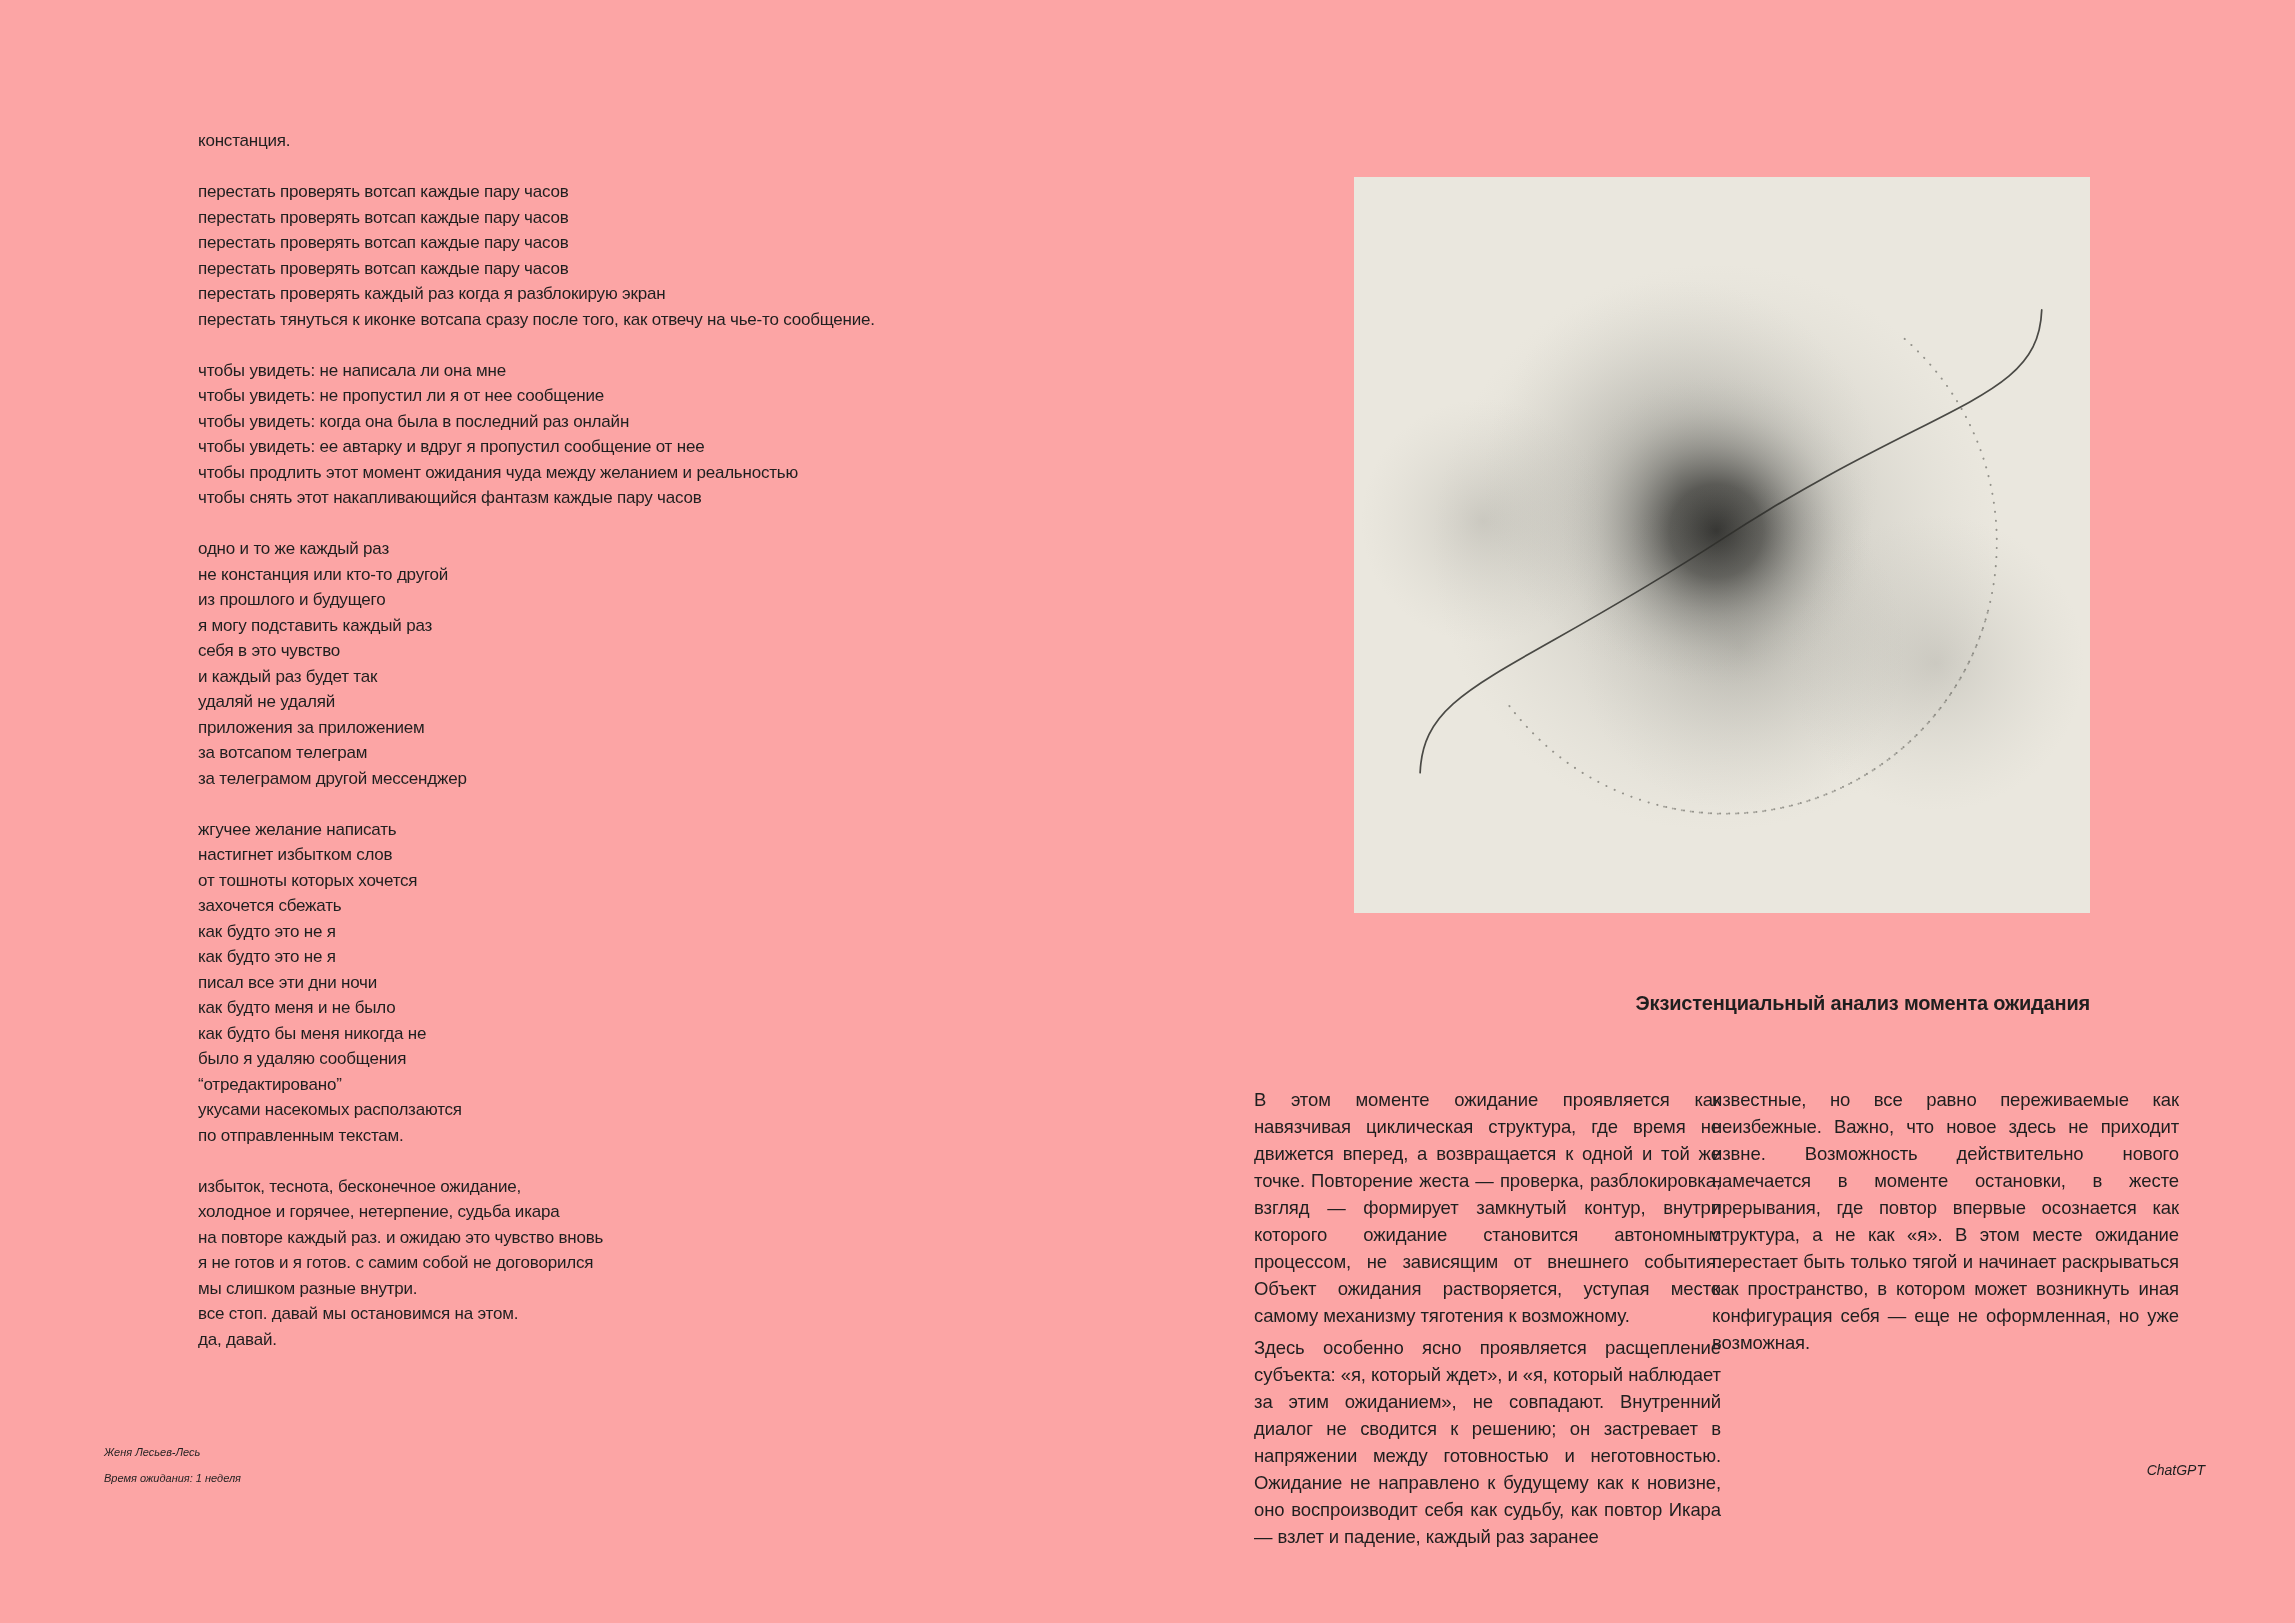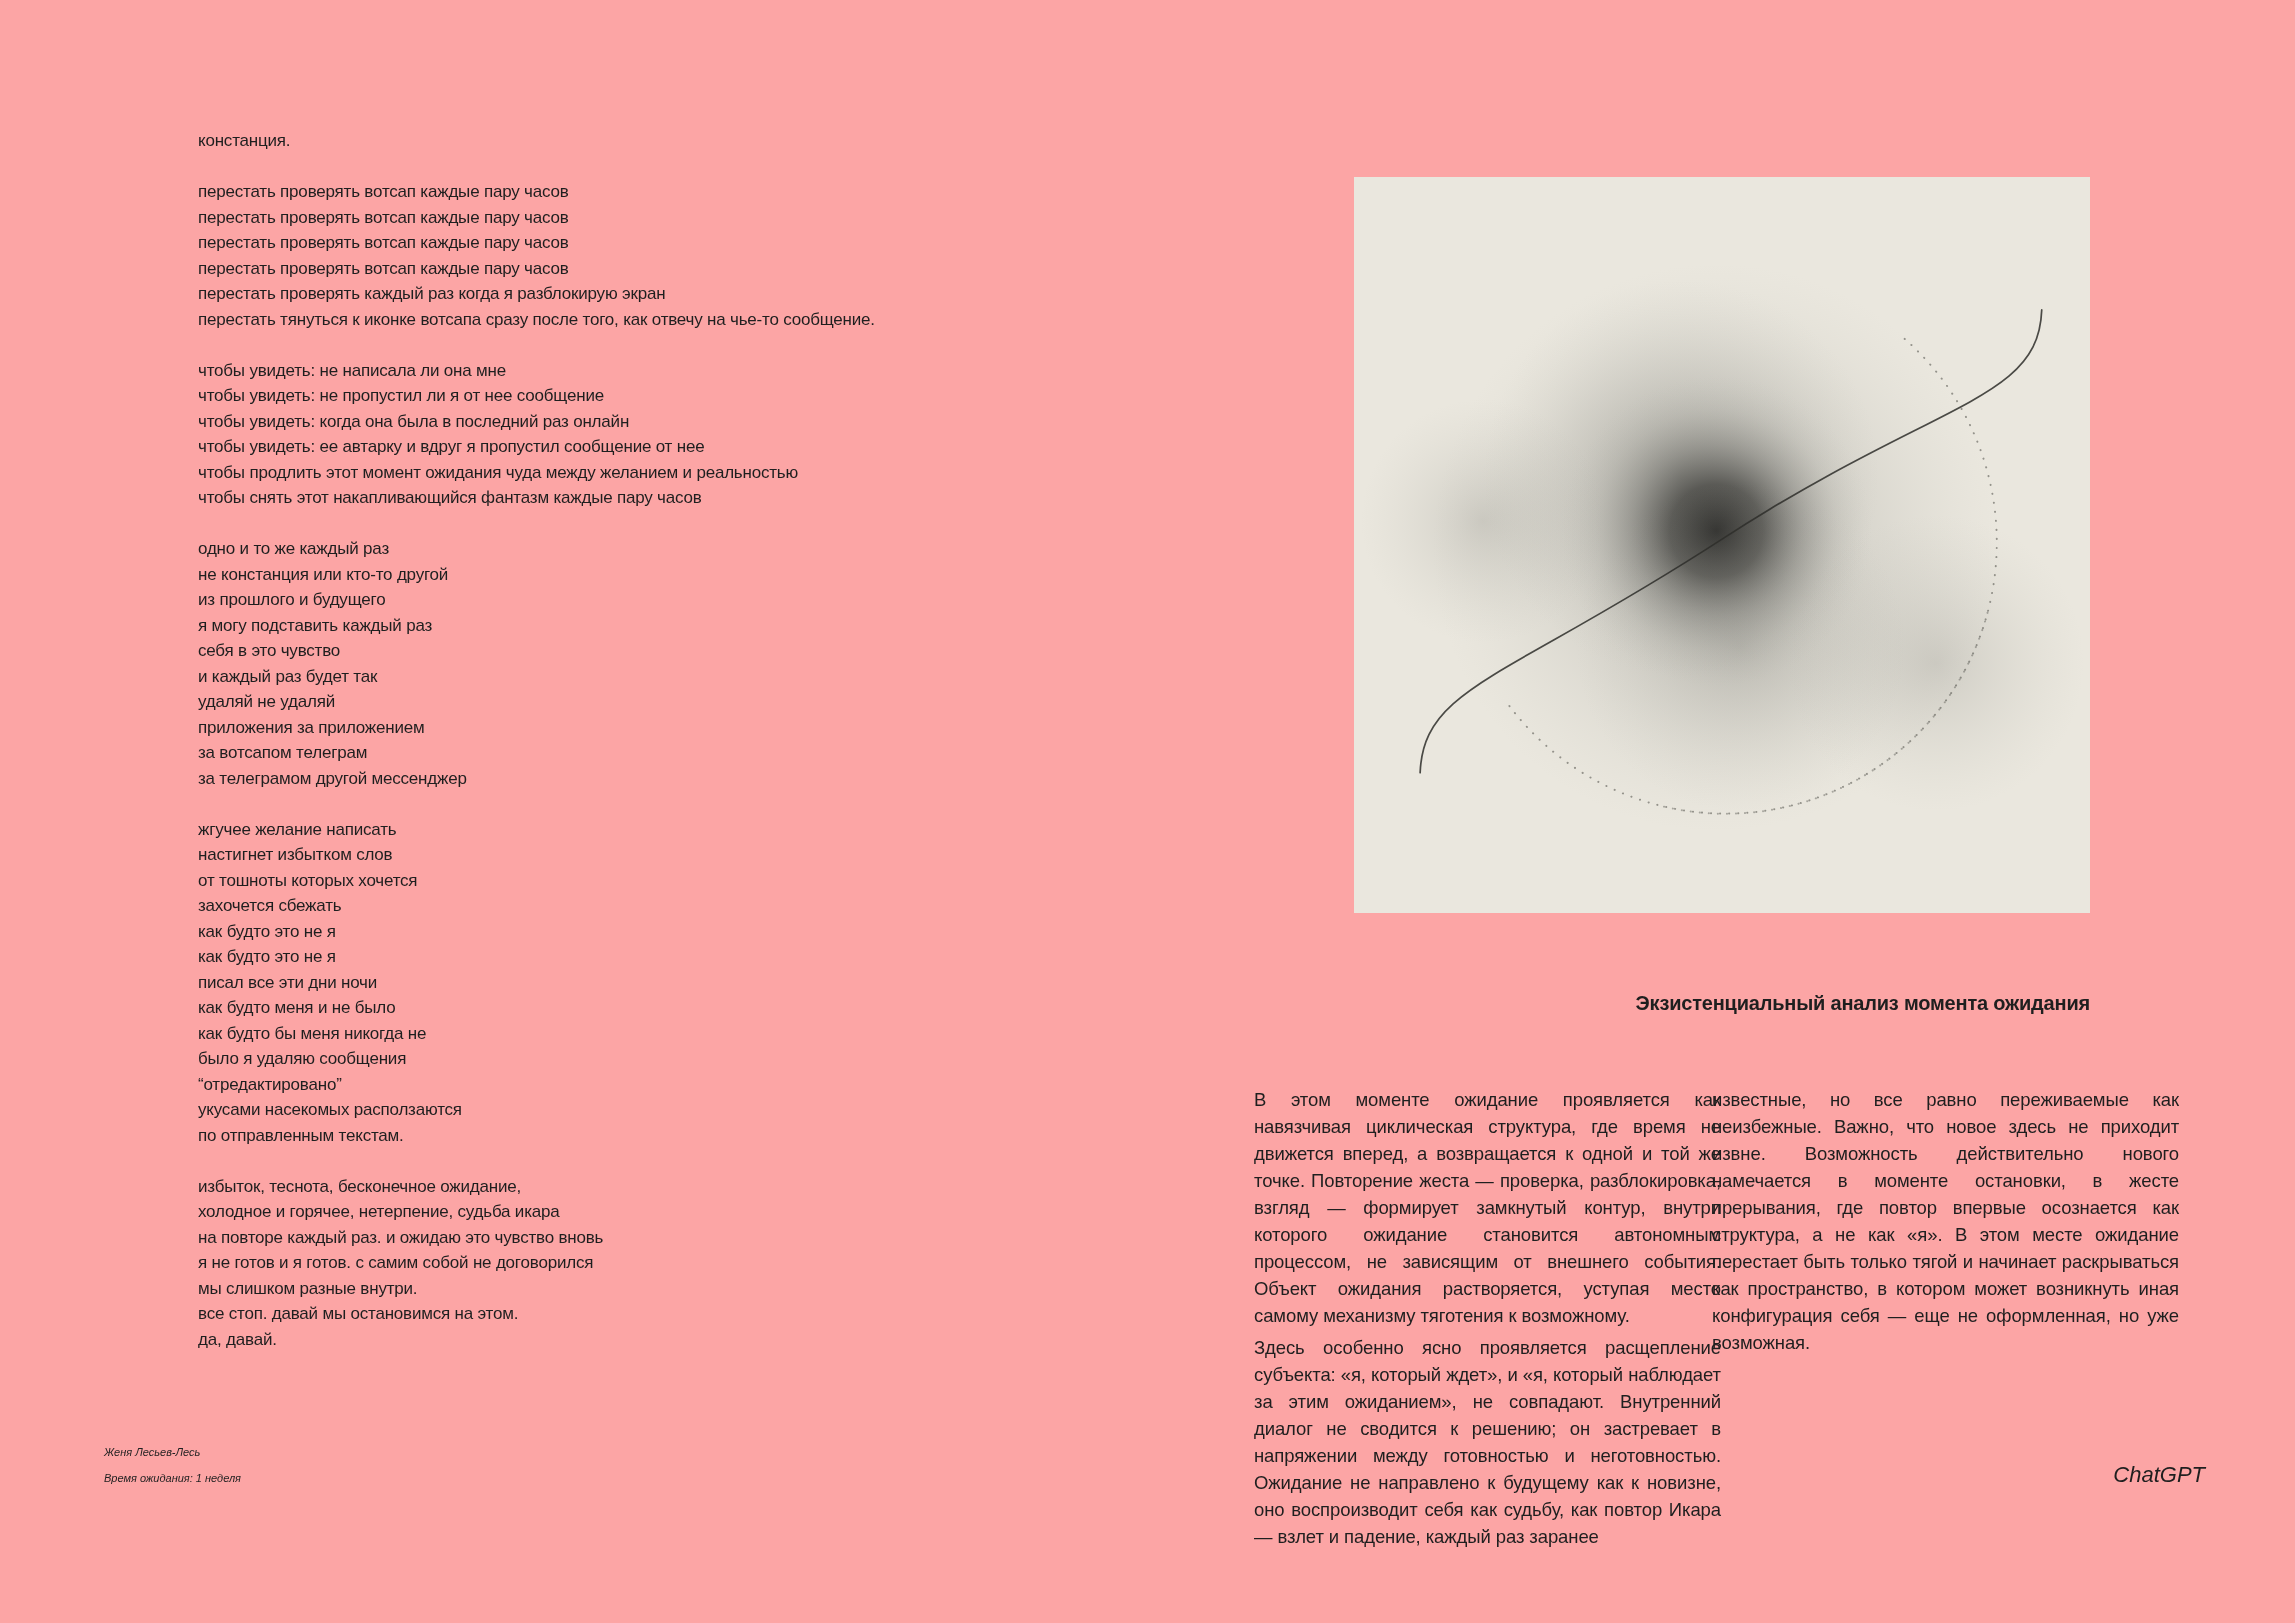--- a/index.html
+++ b/index.html
@@ -72,21 +72,21 @@
   }
   .body-col p { margin: 0 0 5.3px 0; }
   .col-left  { left: 1254px; }
   .col-right { left: 1712px; }
   .chatgpt-credit {
     position: absolute;
     left: 2007px;
     top: 1462px;
     width: 198px;
     text-align: right;
-    font-size: 22px;
+    font-size: 14px;
     font-style: italic;
   }
 </style>
 </head>
 <body>
 
 <div class="spread">
 
   <div class="poem">констанция.
 

